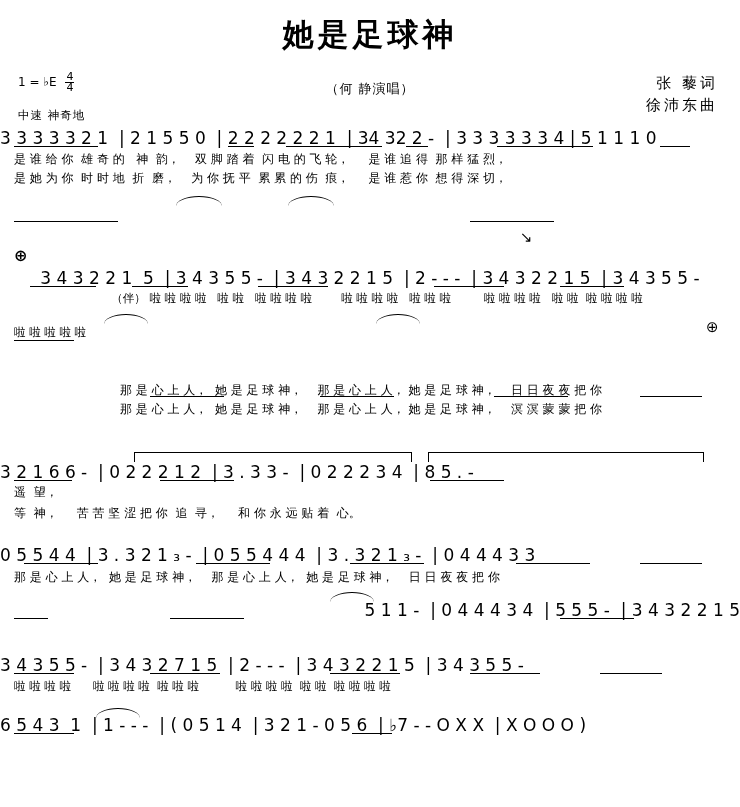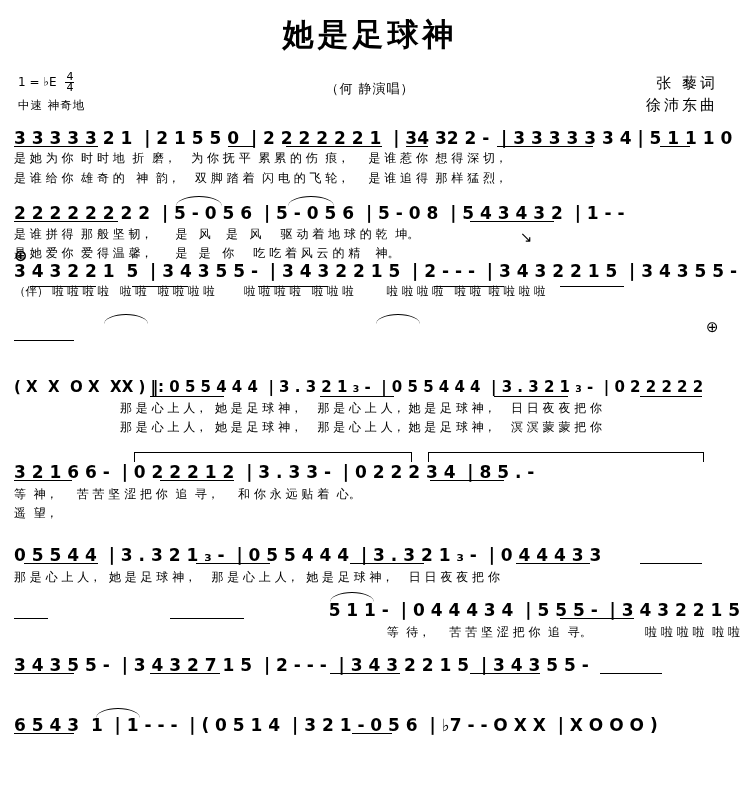--- a/index.html
+++ b/index.html
@@ -46,35 +46,34 @@
     display:inline-block;
     vertical-align:middle;
     text-align:center;
     line-height:0.95;
     font-size:11px;
     margin-left:5px;
   }
   .keysig .frac .num{display:block;border-bottom:1px solid #000;padding:0 1px;}
   .keysig .frac .den{display:block;padding:0 1px;}
   .tempo{
-    position:absolute;left:18px;top:98px;
+    position:absolute;left:18px;top:108px;
     font-size:11.5px;
     letter-spacing:1px;
     white-space:nowrap;
   }
 
   
   .sysrow{position:absolute;left:0;width:740px;}
   .notes{
     font-family:"DejaVu Sans","Liberation Sans",sans-serif;
     font-size:17px;
-    font-weight:bold;
+    font-weight:normal;
     letter-spacing:0px;
     white-space:pre;
-    padding-left:14px;
   }
   .lyric{
     font-size:12px;
     letter-spacing:0px;
     white-space:pre;
     padding-left:14px;
   }
   .lyric.sm{font-size:11.5px;}
 
   .rulehalf{
@@ -123,102 +122,97 @@
     <span>1 = ♭E</span>
     <span class="frac">
       <span class="num">4</span>
       <span class="den">4</span>
     </span>
   </div>
   <div class="tempo">中速  神奇地</div>
 
   <div class="sysrow" style="top:128px;">
     <div class="notes">3 3 3 3 3 2 1  | 2 1 5 5 0  | 2 2 2 2 2 2 1  | 34 32 2 -  | 3 3 3 3 3 3 4 | 5 1 1 1 0</div>
+    <div class="lyric" style="margin-top:3px;">是 谁 给 你  雄 奇 的   神  韵，    双 脚 踏 着  闪 电 的 飞 轮，     是 谁 追 得  那 样 猛 烈，</div>
     <div class="lyric" style="margin-top:2px;">是 她 为 你  时 时 地  折  磨，    为 你 抚 平  累 累 的 伤  痕，     是 谁 惹 你  想 得 深 切，</div>
-    <div class="lyric" style="margin-top:3px;">是 谁 给 你  雄 奇 的   神  韵，    双 脚 踏 着  闪 电 的 飞 轮，     是 谁 追 得  那 样 猛 烈，</div>
   </div>
   <div class="rulehalf" style="left:14px;top:146px;width:84px;"></div>
   <div class="rulehalf" style="left:228px;top:146px;width:26px;"></div>
   <div class="rulehalf" style="left:286px;top:146px;width:96px;"></div>
   <div class="rulehalf" style="left:406px;top:146px;width:22px;"></div>
   <div class="rulehalf" style="left:497px;top:146px;width:96px;"></div>
   <div class="rulehalf" style="left:660px;top:146px;width:30px;"></div>
 
-  <div class="sysrow" style="top:203px;">
-    <div class="notes">2 2 2 2 2 2 2 2  | 5 - 0 5 6  | 5 - 0 5 6  | 5 - 0 8  | 5 4 3 4 3 2  | 1 - -</div>
-    <div class="lyric" style="margin-top:3px;">是 谁 拼 得  那 般 坚 韧，      是   风    是   风     驱 动 着 地 球 的 乾  坤。</div>
-    <div class="lyric" style="margin-top:2px;">是 她 爱 你  爱 得 温 馨，      是   是   你     吃 吃 着 风 云 的 精    神。</div>
-  </div>
   <div class="rulehalf" style="left:14px;top:221px;width:104px;"></div>
   <div class="rulehalf" style="left:470px;top:221px;width:84px;"></div>
   <div class="slur" style="left:176px;top:196px;width:46px;"></div>
   <div class="slur" style="left:288px;top:196px;width:46px;"></div>
   <div class="coda" style="left:520px;top:228px;">↘</div>
   <div class="repeatsign" style="left:14px;top:246px;">⊕</div>
 
-  <div class="sysrow" style="top:261px;">
+  <div class="sysrow" style="top:268px;text-align:center;">
     <div class="notes">3 4 3 2 2 1  5  | 3 4 3 5 5 -  | 3 4 3 2 2 1 5  | 2 - - -  | 3 4 3 2 2 1 5  | 3 4 3 5 5 -</div>
     <div class="lyric sm" style="margin-top:3px;">（伴） 啦 啦 啦 啦   啦 啦   啦 啦 啦 啦        啦 啦 啦 啦   啦 啦 啦         啦 啦 啦 啦   啦 啦  啦 啦 啦 啦</div>
   </div>
   <div class="rulehalf" style="left:30px;top:286px;width:66px;"></div>
   <div class="rulehalf" style="left:132px;top:286px;width:56px;"></div>
   <div class="rulehalf" style="left:258px;top:286px;width:70px;"></div>
   <div class="rulehalf" style="left:434px;top:286px;width:70px;"></div>
   <div class="rulehalf" style="left:560px;top:286px;width:64px;"></div>
 
   <div class="sysrow" style="top:322px;">
+    <div class="lyric sm" style="margin-top:3px;">啦 啦 啦 啦 啦</div>
   </div>
   <div class="rulehalf" style="left:14px;top:340px;width:60px;"></div>
   <div class="slur" style="left:104px;top:314px;width:44px;"></div>
   <div class="slur" style="left:376px;top:314px;width:44px;"></div>
   <div class="coda" style="left:706px;top:318px;">⊕</div>
 
   <div class="sysrow" style="top:378px;">
-    <div class="notes" style="font-size:15px;">( X  X  O X  XX ) ‖: 0 5 5 4 4 4  | 3 . 3 2 1 ₃ -  | 0 5 5 4 4 4  | 3 . 3 2 1 ₃ -  | 0 2 2 2 2 2</div>
     <div class="lyric" style="margin-top:4px;padding-left:120px;">那 是 心 上 人，  她 是 足 球 神，    那 是 心 上 人， 她 是 足 球 神，    日 日 夜 夜 把 你</div>
     <div class="lyric" style="margin-top:2px;padding-left:120px;">那 是 心 上 人，  她 是 足 球 神，    那 是 心 上 人， 她 是 足 球 神，    溟 溟 蒙 蒙 把 你</div>
   </div>
   <div class="rulehalf" style="left:150px;top:396px;width:74px;"></div>
   <div class="rulehalf" style="left:320px;top:396px;width:74px;"></div>
   <div class="rulehalf" style="left:494px;top:396px;width:74px;"></div>
   <div class="rulehalf" style="left:640px;top:396px;width:62px;"></div>
 
   <div class="brk" style="left:134px;top:452px;width:276px;"></div>
   <div class="brk" style="left:428px;top:452px;width:274px;"></div>
 
   <div class="sysrow" style="top:462px;">
     <div class="notes">3 2 1 6 6 -  | 0 2 2 2 1 2  | 3 . 3 3 -  | 0 2 2 2 3 4  | 8 5 . -</div>
+    <div class="lyric" style="margin-top:2px;">遥  望，</div>
     <div class="lyric" style="margin-top:4px;">等  神，     苦 苦 坚 涩 把 你  追  寻，     和 你 永 远 贴 着  心。</div>
-    <div class="lyric" style="margin-top:2px;">遥  望，</div>
   </div>
   <div class="rulehalf" style="left:14px;top:480px;width:58px;"></div>
   <div class="rulehalf" style="left:160px;top:480px;width:74px;"></div>
   <div class="rulehalf" style="left:430px;top:480px;width:74px;"></div>
 
   <div class="sysrow" style="top:545px;">
     <div class="notes">0 5 5 4 4  | 3 . 3 2 1 ₃ -  | 0 5 5 4 4 4  | 3 . 3 2 1 ₃ -  | 0 4 4 4 3 3</div>
     <div class="lyric" style="margin-top:4px;">那 是 心 上 人，  她 是 足 球 神，    那 是 心 上 人，  她 是 足 球 神，    日 日 夜 夜 把 你</div>
   </div>
   <div class="rulehalf" style="left:24px;top:563px;width:74px;"></div>
   <div class="rulehalf" style="left:196px;top:563px;width:74px;"></div>
   <div class="rulehalf" style="left:350px;top:563px;width:74px;"></div>
   <div class="rulehalf" style="left:516px;top:563px;width:74px;"></div>
   <div class="rulehalf" style="left:640px;top:563px;width:62px;"></div>
 
   <div class="sysrow" style="top:600px;text-align:right;">
     <div class="notes">5 1 1 -  | 0 4 4 4 3 4  | 5 5 5 -  | 3 4 3 2 2 1 5</div>
-    <div class="lyric" style="margin-top:4px;">等  待，     苦 苦 坚 涩 把 你  追  寻。              啦 啦 啦 啦  啦 啦</div>
   </div>
   <div class="rulehalf" style="left:14px;top:618px;width:34px;"></div>
   <div class="rulehalf" style="left:170px;top:618px;width:74px;"></div>
   <div class="rulehalf" style="left:560px;top:618px;width:74px;"></div>
   <div class="slur" style="left:330px;top:592px;width:44px;"></div>
 
   <div class="sysrow" style="top:655px;">
     <div class="notes">3 4 3 5 5 -  | 3 4 3 2 7 1 5  | 2 - - -  | 3 4 3 2 2 1 5  | 3 4 3 5 5 -</div>
+    <div class="lyric sm" style="margin-top:4px;">啦 啦 啦 啦      啦 啦 啦 啦  啦 啦 啦          啦 啦 啦 啦  啦 啦  啦 啦 啦 啦</div>
   </div>
   <div class="rulehalf" style="left:14px;top:673px;width:60px;"></div>
   <div class="rulehalf" style="left:150px;top:673px;width:70px;"></div>
   <div class="rulehalf" style="left:330px;top:673px;width:70px;"></div>
   <div class="rulehalf" style="left:470px;top:673px;width:70px;"></div>
   <div class="rulehalf" style="left:600px;top:673px;width:62px;"></div>
 
   <div class="sysrow" style="top:715px;">
     <div class="notes">6 5 4 3  1  | 1 - - -  | ( 0 5 1 4  | 3 2 1 - 0 5 6  | ♭7 - - O X X  | X O O O )</div>
   </div>

